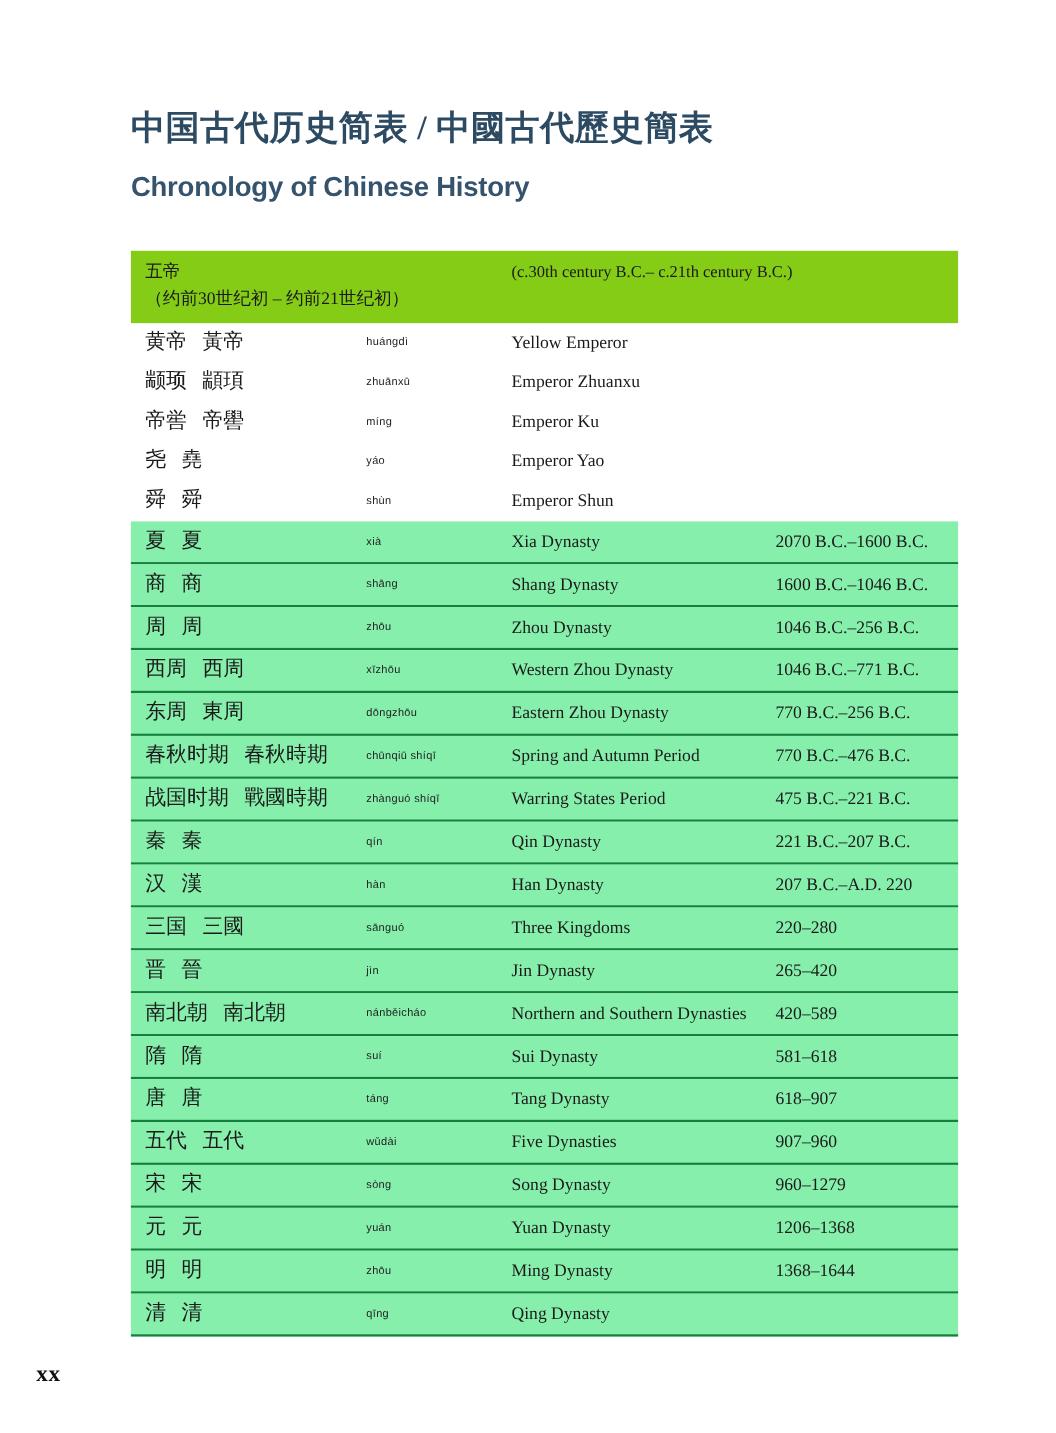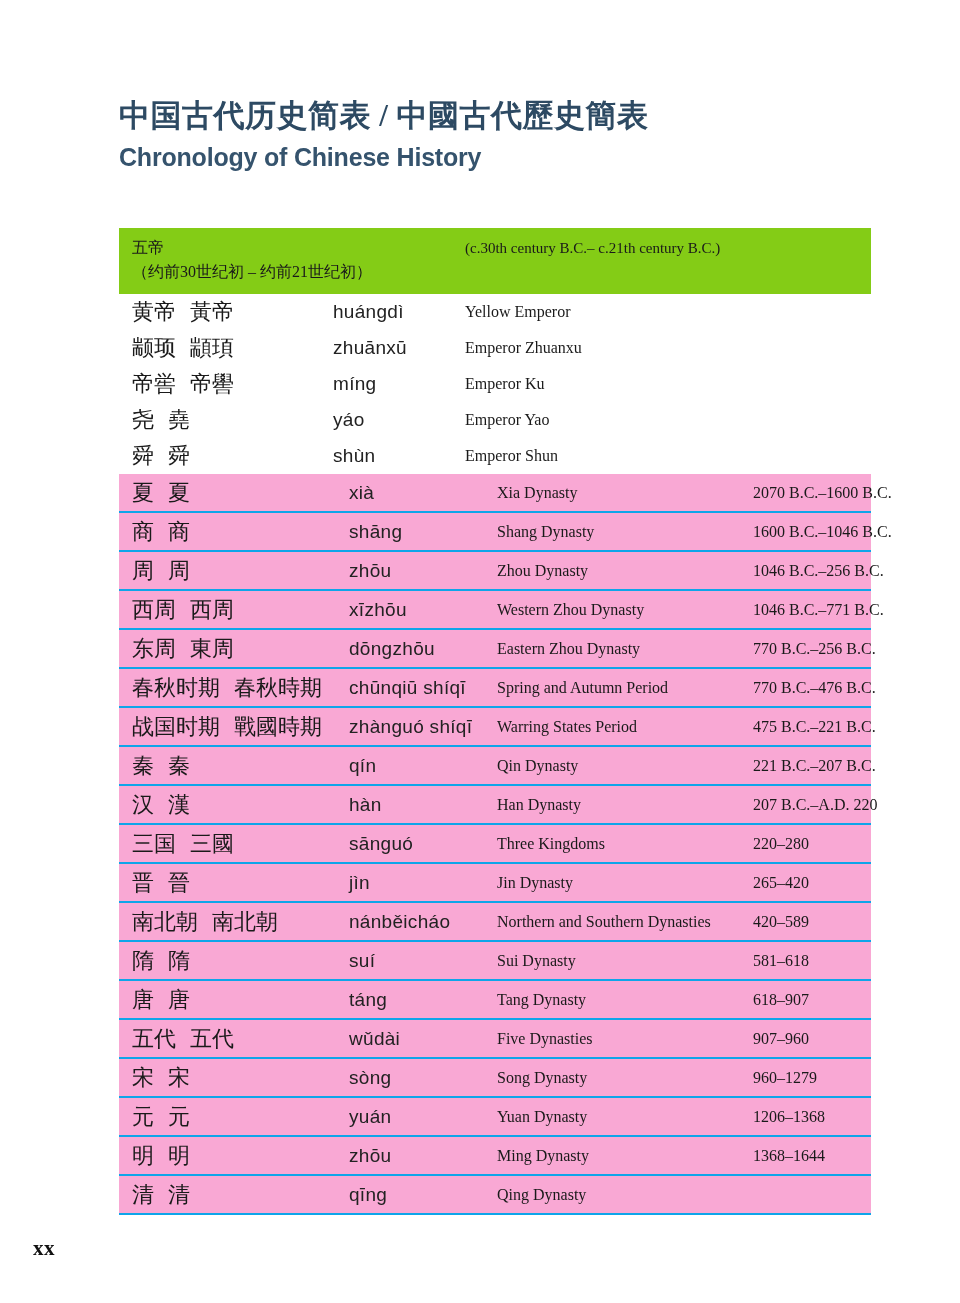--- a/index.html
+++ b/index.html
@@ -36,76 +36,75 @@
     color: #2d4a63;
     letter-spacing: 0.5px;
     white-space: nowrap;
   }
   .title-en {
     font-family: "Liberation Sans", "DejaVu Sans", sans-serif;
     font-weight: bold;
     font-size: 25px;
     line-height: 32px;
     color: #35536d;
-    margin-top: 5px;
+    margin-top: 18px;
     letter-spacing: -0.2px;
   }
 
   
   .table {
     position: absolute;
     left: 119px;
     top: 228px;
     width: 752px;
   }
 
   .row {
     position: relative;
     display: flex;
     align-items: flex-start;
     box-sizing: border-box;
     min-height: 36px;
   }
 
   .row.shaded {
-    background: #f9a8d4;
-    border-bottom: 2px solid #0ea5e9;
-    gap: 16px;
+    background: #86efac;
+    border-bottom: 2px solid #15803d;
   }
   .row.plain {
     background: #ffffff;
   }
 
   
   .row.head {
     background: #84cc16;
     padding-top: 8px;
     padding-bottom: 10px;
     min-height: 0;
   }
 
   .c-chars {
     width: 214px;
     flex: 0 0 214px;
     padding-left: 13px;
     box-sizing: border-box;
-    font-family: Liberation Serif, serif;
-    font-size: 22px;
+    font-family: Liberation Mono, monospace;
+    font-size: 19px;
     line-height: 23px;
     color: #1a1a1a;
     white-space: nowrap;
   }
   .c-chars .simp { display: inline-block; }
   .c-chars .trad { display: inline-block; margin-left: 14px; }
 
   .c-pinyin {
     width: 132px;
     flex: 0 0 132px;
     font-family: "Liberation Sans", "DejaVu Sans", sans-serif;
-    font-size: 19px;
+    font-size: 10px;
     line-height: 23px;
     color: #222222;
     letter-spacing: 0.3px;
     white-space: nowrap;
   }
 
   .c-en {
     width: 240px;
     flex: 0 0 240px;
     font-family: "Liberation Serif", "DejaVu Serif", serif;

